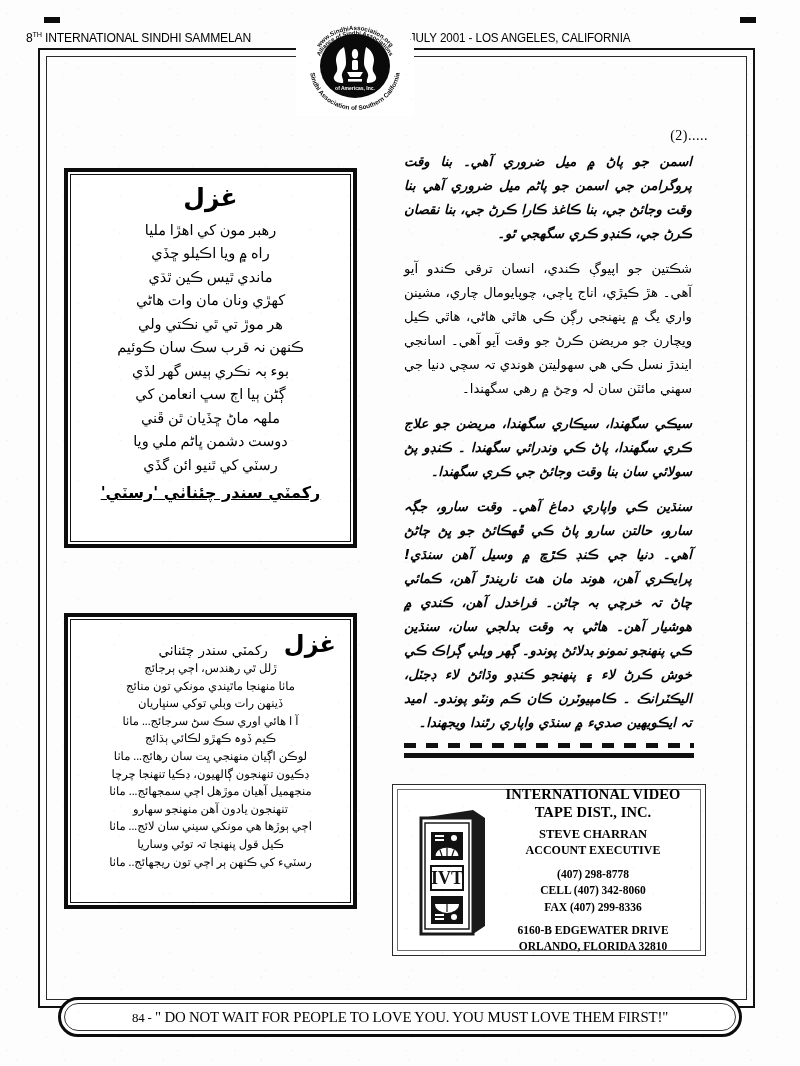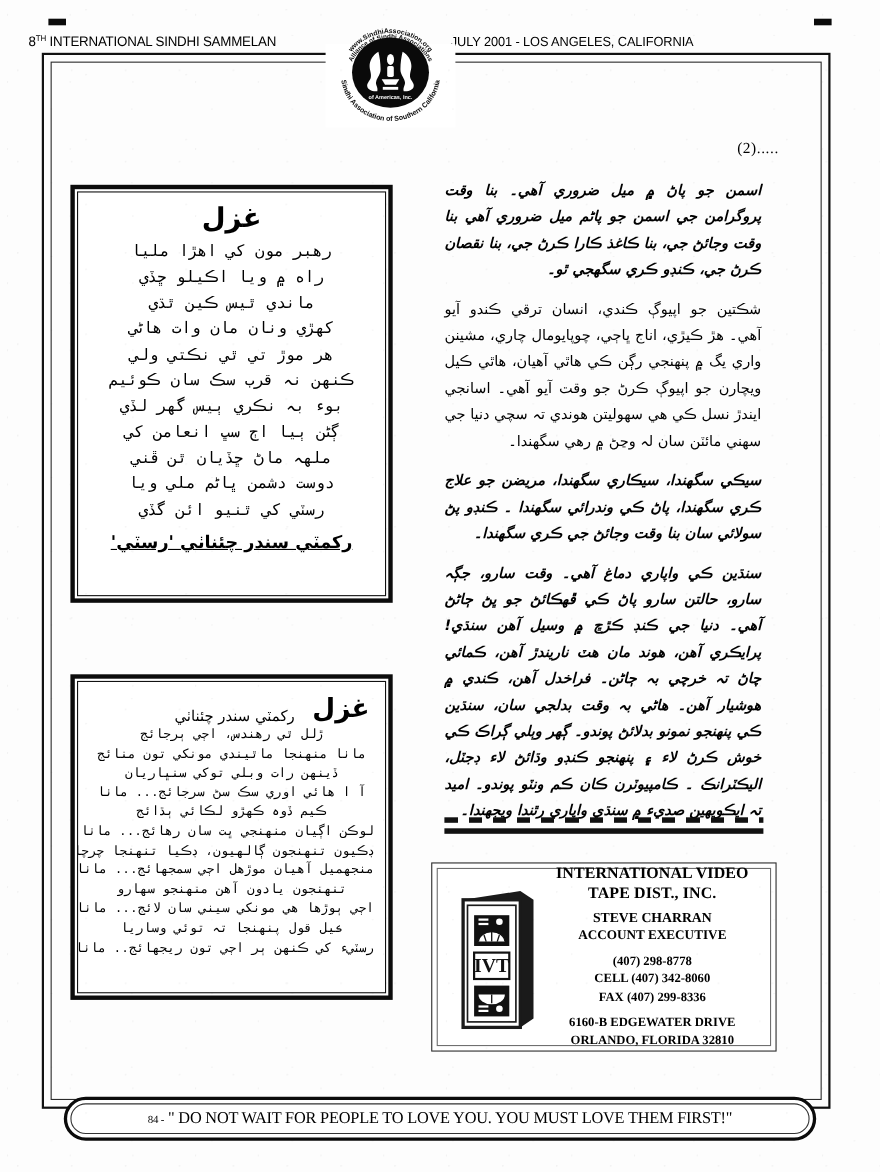--- a/index.html
+++ b/index.html
@@ -155,21 +155,21 @@
   .poem-heading-row .gh-author {
     font-family: "DejaVu Sans", sans-serif;
     font-size: 13.5px;
     direction: rtl;
     position: relative;
     top: 3px;
   }
   .verse-list {
     direction: rtl;
     text-align: center;
-    font-family: Liberation Mono, monospace;
+    font-family: Liberation Serif, serif;
     font-size: 14.5px;
     line-height: 1.62;
     letter-spacing: 0.2px;
   }
   .verse-list.tight {
     font-size: 11.6px;
     line-height: 1.52;
   }
   .verse-line { white-space: nowrap; }
   .poem-signature {
@@ -190,21 +190,21 @@
     top: 150px;
     width: 288px;
     z-index: 10;
     direction: rtl;
     text-align: justify;
     font-family: "DejaVu Sans", sans-serif;
   }
   .prose-para {
     font-size: 13.2px;
     line-height: 1.82;
-    margin: 12px 0 11px 0;
+    margin: 0 0 11px 0;
     font-style: italic;
     font-weight: 600;
     letter-spacing: -0.1px;
   }
   .prose-para.plain {
     font-style: normal;
     font-weight: 500;
   }
 
   
@@ -316,21 +316,21 @@
     text-align: center;
     font-family: "Liberation Serif", serif;
     font-size: 15px;
     letter-spacing: -0.2px;
     white-space: nowrap;
     position: relative;
     z-index: 2;
     transform: scaleX(0.99);
   }
   .footer-page-no {
-    font-size: 10px;
+    font-size: 13px;
   }
   
   .pill-nub {
     position: absolute;
     top: 17px;
     width: 16px;
     height: 6px;
     background: #0b0b0b;
     z-index: 29;
   }
@@ -438,21 +438,21 @@
       <div class="verse-line">تنهنجون يادون آهن منهنجو سهارو</div>
       <div class="verse-line">اڄي ٻوڙها ھي مونکي سيني سان لائج... ماٺا</div>
       <div class="verse-line">ڪيل قول پنهنجا تہ توئي وساريا</div>
       <div class="verse-line">رسٽيء کي ڪنهن ٻر اڄي تون ريجهائج.. ماٺا</div>
     </div>
   </div>
 </div>
 
 <div class="prose-col">
   <p class="prose-para">اسمن جو پاڻ ۾ ميل ضروري آهي۔ بنا وقت پروگرامن جي اسمن جو پاڻم ميل ضروري آهي بنا وقت وجائڻ جي، بنا ڪاغذ ڪارا ڪرڻ جي، بنا نقصان ڪرڻ جي، ڪنڊو ڪري سگهجي ٿو۔</p>
-  <p class="prose-para plain">شڪتين جو اپيوڳ ڪندي، انسان ترقي ڪندو آيو آهي۔ هڙ ڪيڙي، اناج ڀاڄي، چوپايومال چاري، مشينن واري يگ ۾ پنهنجي رڳن ڪي ھاٿي آهيان، ھاٿي    ڪيل ويچارن جو اپيوڳ ڪرڻ جو وقت آيو آهي۔ اسانجي ايندڙ نسل ڪي ھي سهوليتن هوندي تہ سچي دنيا جي سهني مائٽن سان لہ وڃڻ ۾ رهي سگهندا۔</p>
+  <p class="prose-para plain">شڪتين جو اپيوڳ ڪندي، انسان ترقي ڪندو آيو آهي۔ هڙ ڪيڙي، اناج ڀاڄي، چوپايومال چاري، مشينن واري يگ ۾ پنهنجي رڳن ڪي ھاٿي ھاڻي، ھاٿي    ڪيل ويچارن جو مريضن ڪرڻ جو وقت آيو آهي۔ اسانجي ايندڙ نسل ڪي ھي سهوليتن هوندي تہ سچي دنيا جي سهني مائٽن سان لہ وڃڻ ۾ رهي سگهندا۔</p>
   <p class="prose-para">سيڪي سگهندا، سيڪاري سگهندا، مريضن جو علاج ڪري سگهندا، پاڻ ڪي وندرائي سگهندا ۔ ڪنڊو پڻ سولائي سان بنا وقت وجائڻ جي ڪري سگهندا۔</p>
   <p class="prose-para">سنڌين ڪي واپاري دماغ آهي۔ وقت سارو، جڳہ سارو، حالتن سارو پاڻ ڪي ڦهڪائڻ جو ڀڻ ڄاڻڻ آهي۔ دنيا جي ڪنڊ ڪڙڇ ۾ وسيل آهن سنڌي! پرايڪري آهن، هوند مان ھٽ ناريندڙ آهن، ڪمائي چاڻ تہ خرچي بہ ڄاڻن۔ فراخدل آهن، ڪندي ۾ هوشيار آهن۔ هاڻي بہ وقت بدلجي سان، سنڌين ڪي پنهنجو نمونو بدلائڻ پوندو۔ ڳهر وٻلي ڳراڪ ڪي خوش ڪرڻ لاء ۽ پنهنجو ڪنڊو وڌائڻ لاء ڊجٽل، اليڪٽرانڪ ۔ ڪامپيوٽرن ڪان ڪم ونٽو پوندو۔ اميد تہ ايڪويهين صديء ۾ سنڌي واپاري رٿندا ويجهندا۔</p>
 </div>
 
 <div class="prose-divider">
   <div class="dashes"></div>
   <div class="solid"></div>
 </div>
 
 <div class="ad-box">

